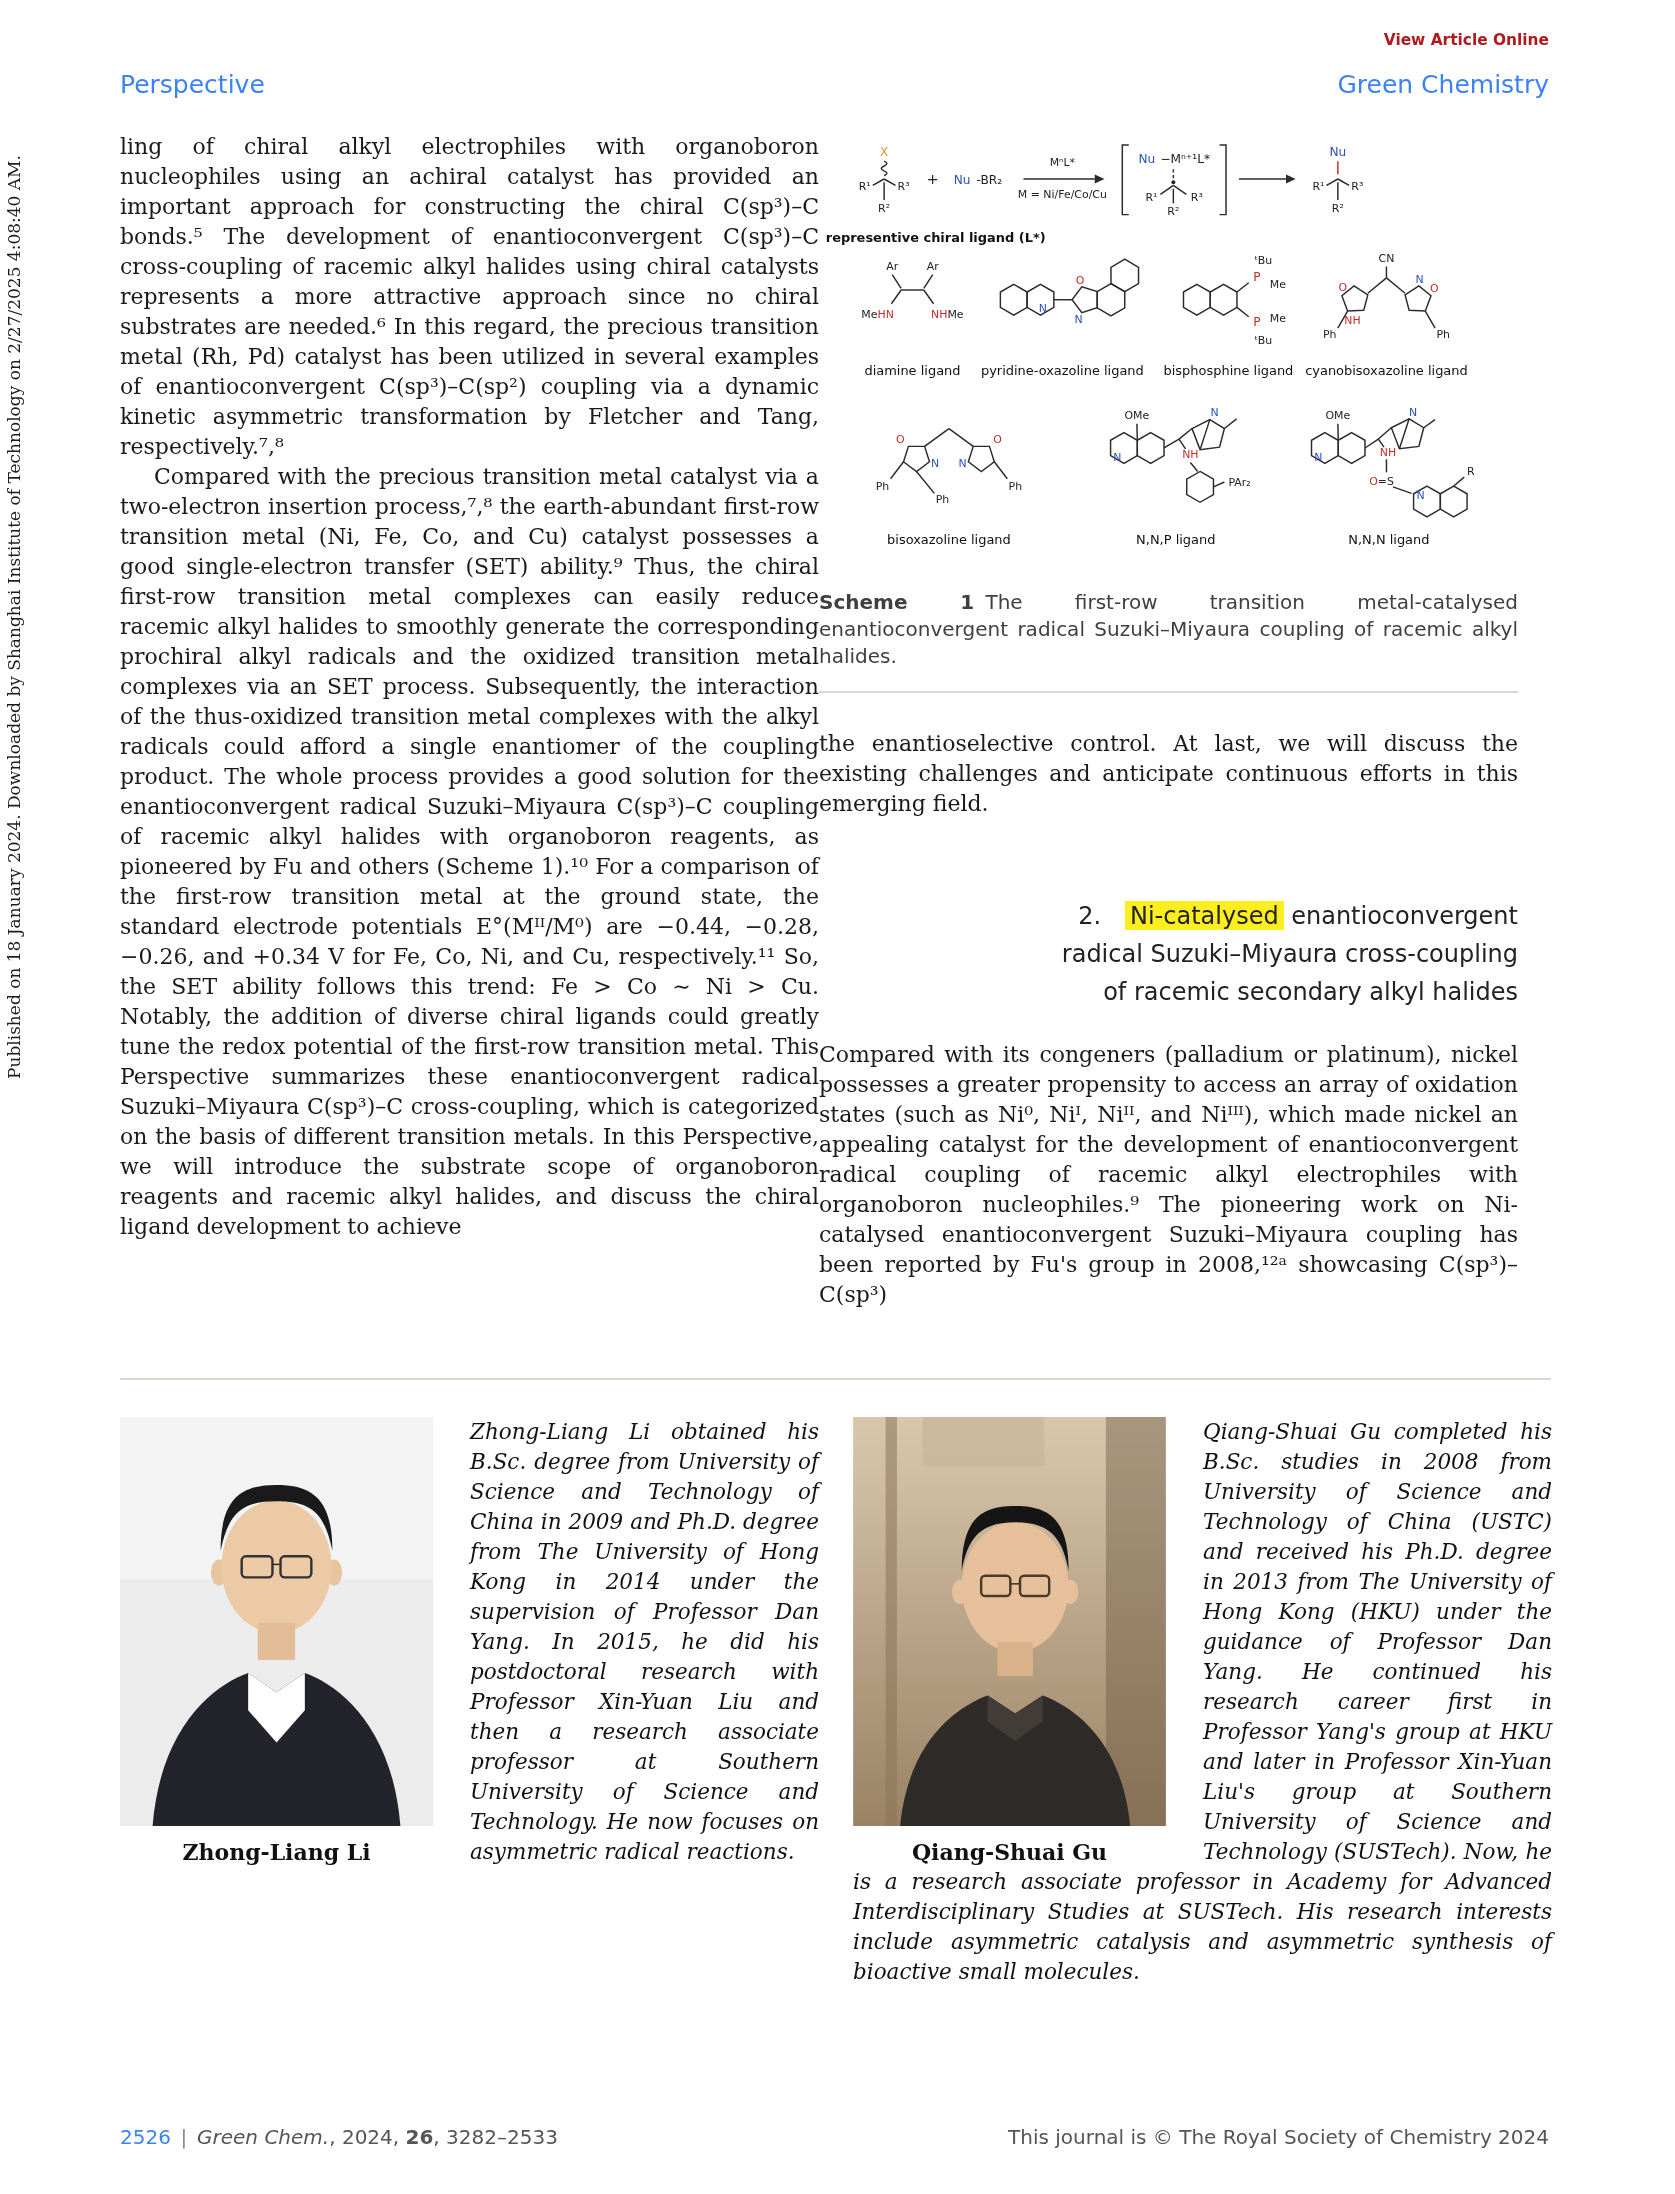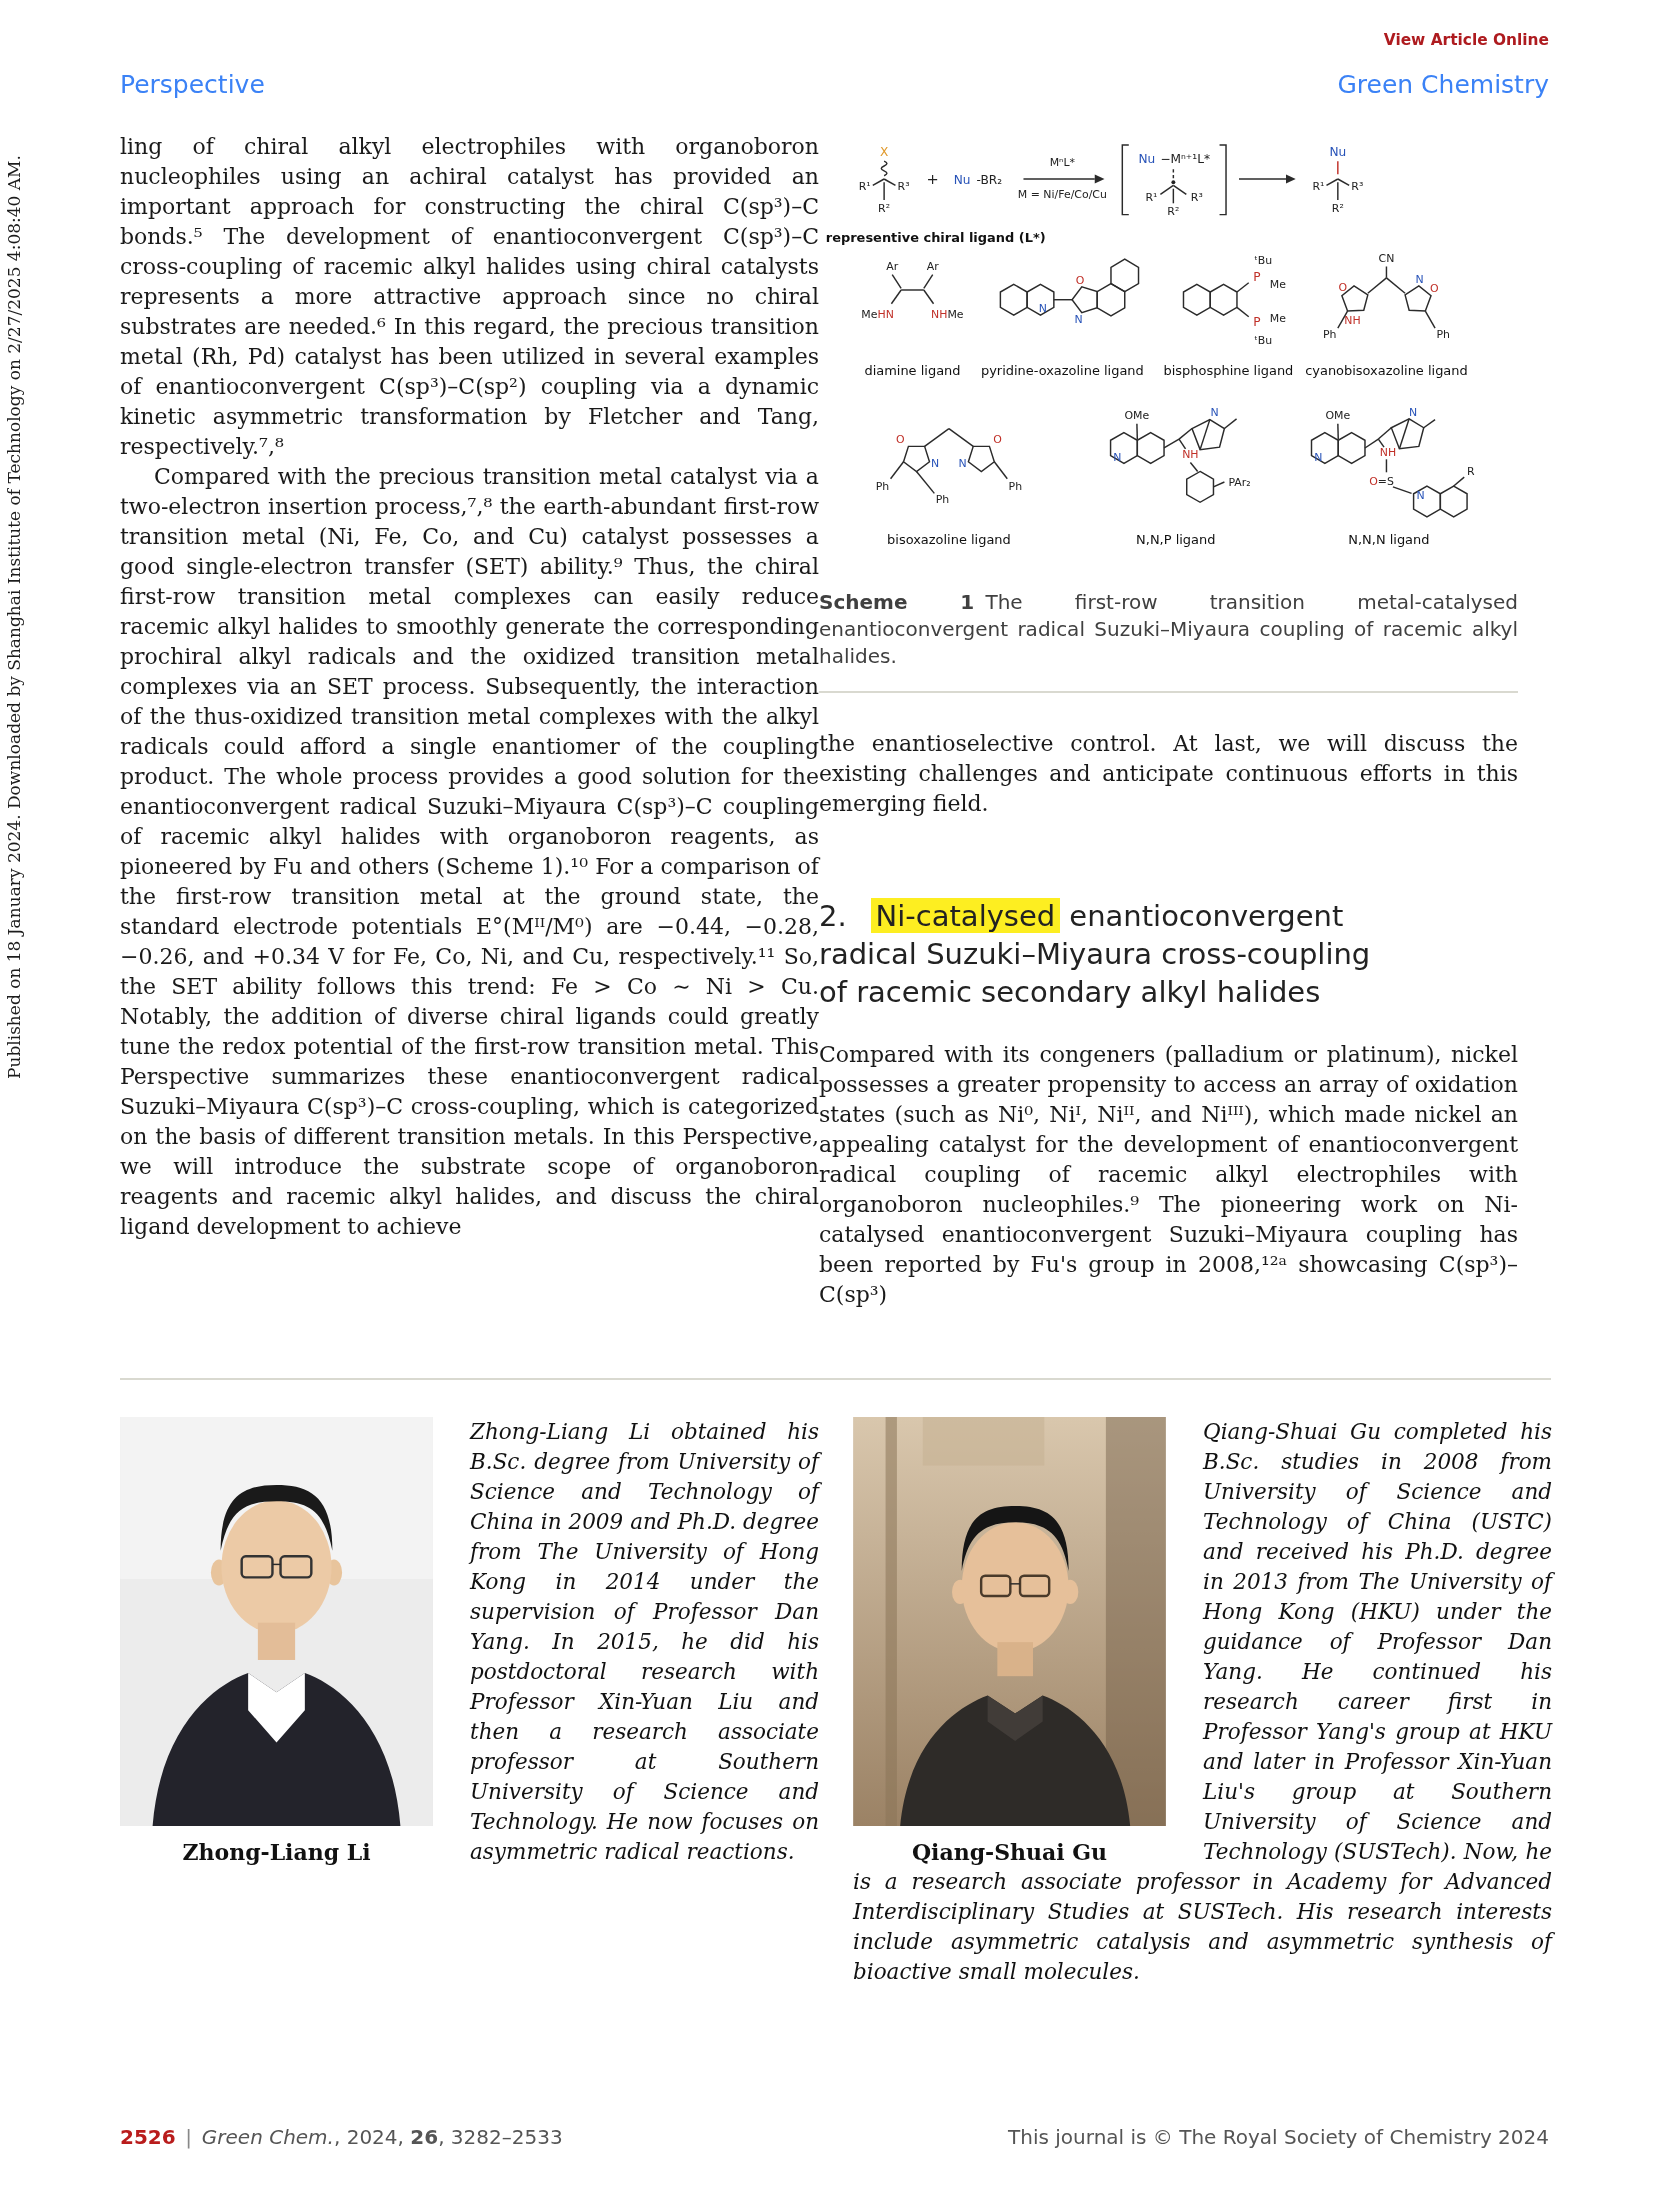--- a/index.html
+++ b/index.html
@@ -38,21 +38,21 @@
   .caption {
     font-family:"DejaVu Sans", sans-serif; font-size:20px; line-height:27px;
     text-align:justify; color:#404040; margin:13px 0 0;
   }
   .caption .cap-label { font-weight:bold; margin-right:11.3px; }
   .rule { height:1.6px; background:#d9d9d0; border:0; }
   .rule-right { margin-top:21px; }
   .rc-para1 { margin-top:36px; }
   .section-heading {
     font-family:"DejaVu Sans", sans-serif; font-weight:400;
-    font-size:29px; line-height:38px; color:#222; margin:78px 0 0;
+    font-size:24px; line-height:38px; color:#222; margin:78px 0 0;text-align:right;
   }
   .section-heading .h-num { margin-right:24px; }
   .hl { background:#fdee21; padding:0.8px 4.9px; }
   .rc-para2 { margin-top:29px; }
   
   .author-section { position:absolute; top:1378px; left:120px; width:1431px; }
   .authors-grid { margin-top:37px; display:grid; grid-template-columns:699px 699px; column-gap:34px; }
   .photo-block { float:left; width:313px; margin-right:37px; }
   .photo { width:313px; height:409px; overflow:hidden; background:#e8e8e8; }
   .photo svg { display:block; }
@@ -63,21 +63,21 @@
   .bio {
     margin:0; font-style:italic; font-size:21.5px; line-height:30px;
     text-align:justify; color:#111;
   }
   
   .footer {
     position:absolute; top:2125px; left:120px; right:126px;
     display:flex; justify-content:space-between; align-items:baseline;
     font-family:"DejaVu Sans", sans-serif; font-size:20px; color:#555;
   }
-  .fp { font-weight:bold; color:#b91c1c; }
+  .fp { font-weight:normal; color:#3b82f6; }
   .fsep { margin:0 9.7px; color:#888; }
   .fj { font-style:italic; }
   .fv { font-weight:bold; }
   
   svg text { font-family:"DejaVu Sans", sans-serif; fill:#222; }
   svg .atom { font-size:15px; }
   svg .sm { font-size:13.5px; }
   svg .blue { fill:#2853b8; }
   svg .red { fill:#c03028; }
   svg .orange { fill:#e09a2d; }

